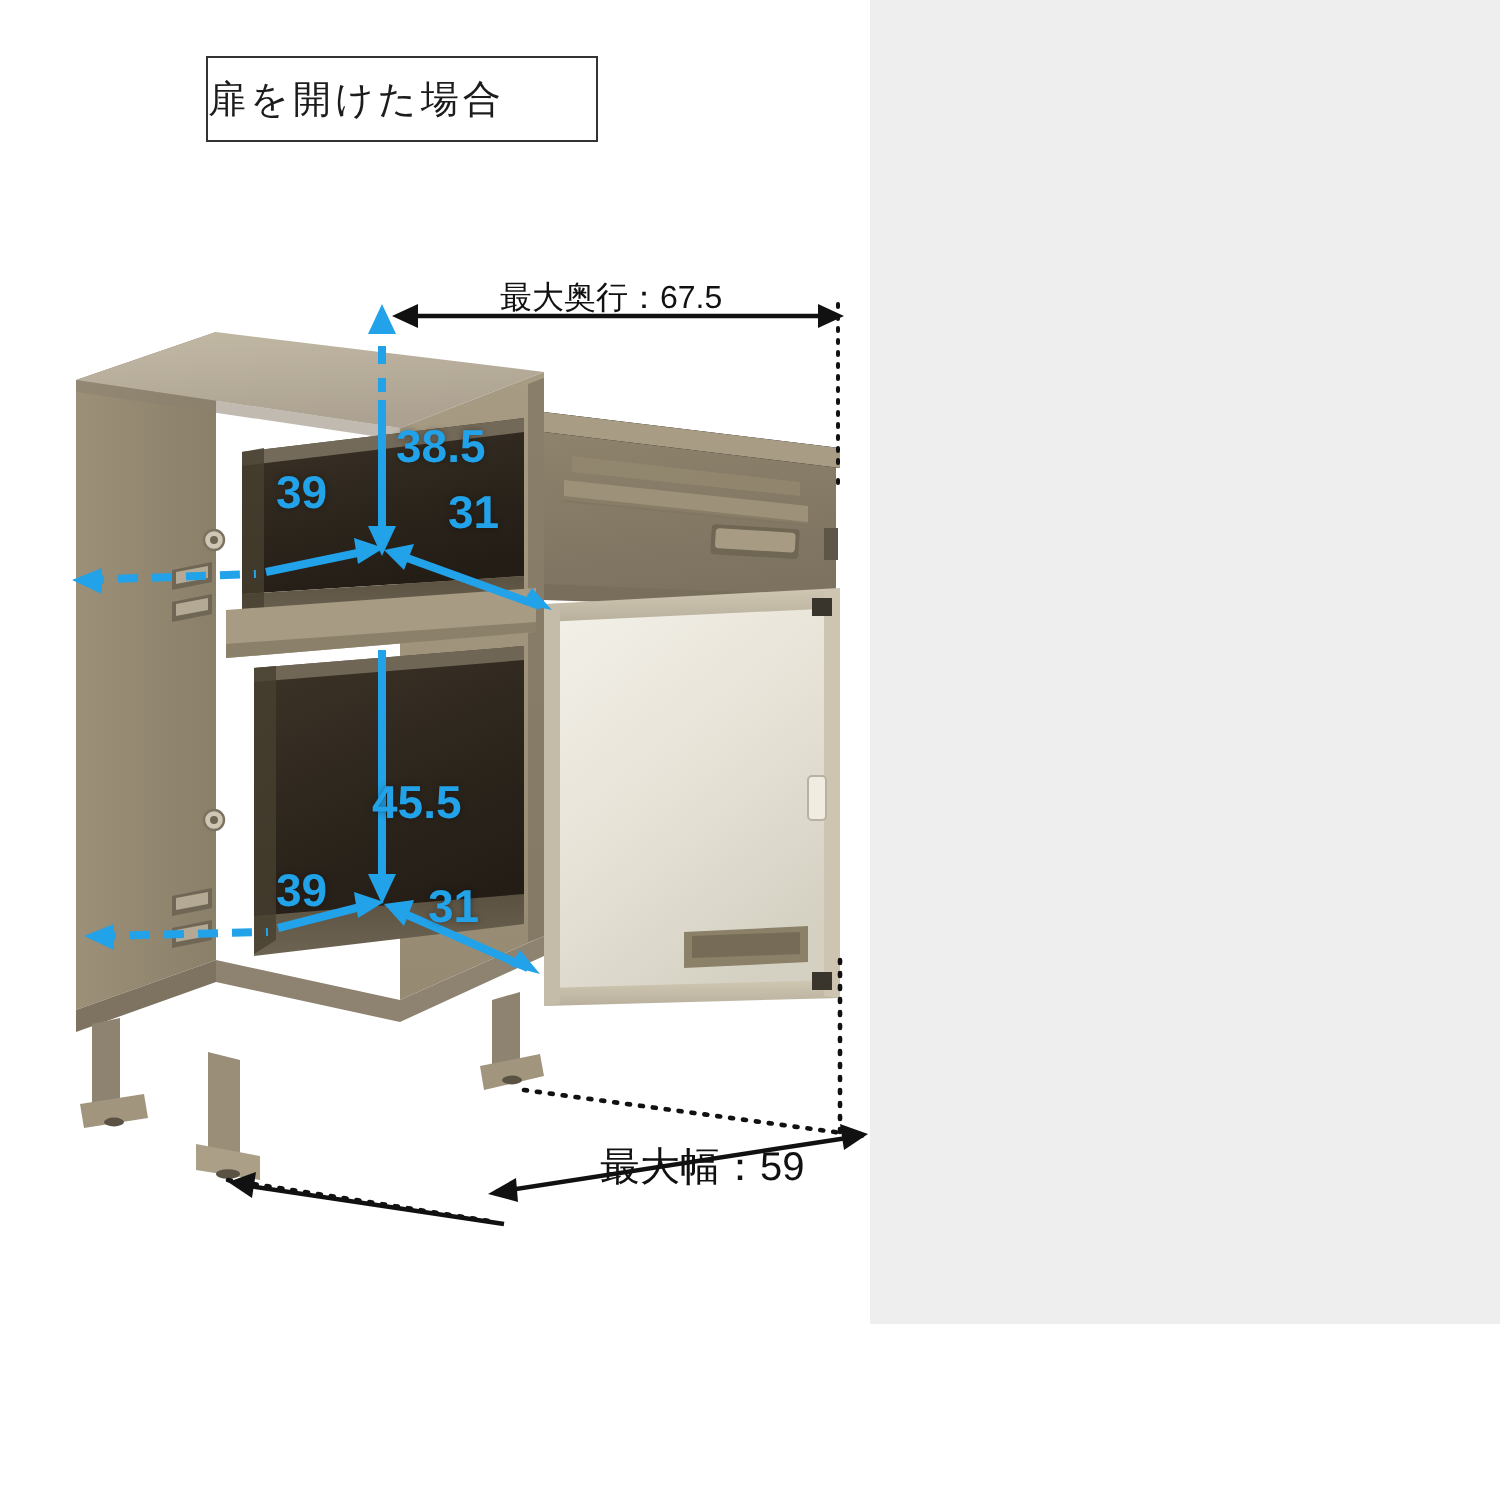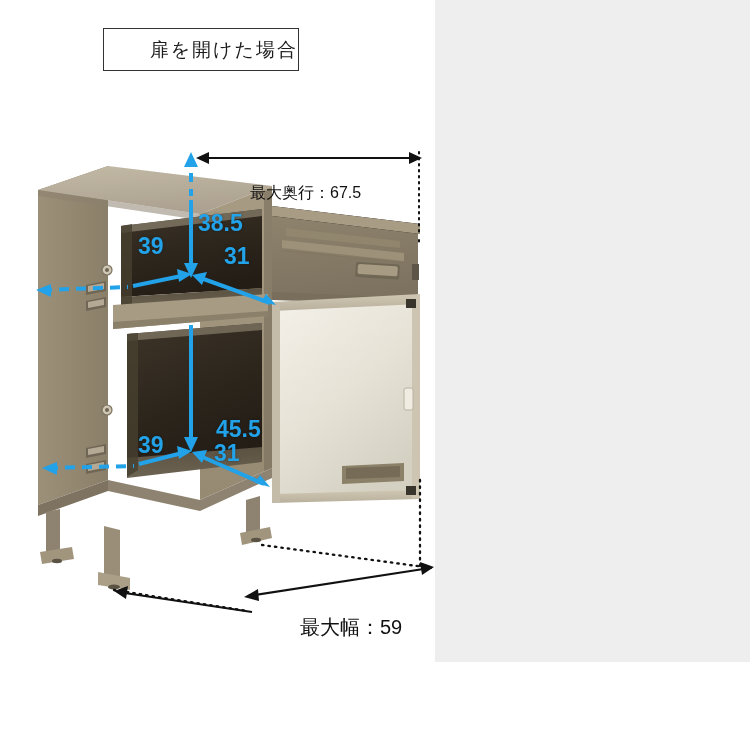--- a/index.html
+++ b/index.html
@@ -40,21 +40,21 @@
 
   
   .title-box {
     position: absolute;
     left: 103px; top: 28px;
     width: 196px; height: 43px;
     border: 1.6px solid #333;
     background: #fff;
     display: flex;
     align-items: center;
-    justify-content: flex-end;
+    justify-content: flex-start;
     box-sizing: border-box;
   }
   .title-box span {
     font-size: 19px;
     letter-spacing: 2px;
     color: #1c1c1c;
   }
 
   
   :root { }
@@ -67,21 +67,20 @@
     font-size: 23px;
     text-shadow: 0 0 3px rgba(0,0,0,0.35);
     white-space: nowrap;
   }
   .dim-black {
     position: absolute;
     color: #111;
     font-size: 16px;
     white-space: nowrap;
     letter-spacing: 0px;
-    margin-top: 44px;
   }
 
   svg { display: block; overflow: visible; }
 </style>
 </head>
 <body>
 
 <div id="root">
 
   <div class="left-panel">
@@ -277,21 +276,21 @@
       </g>
     </svg>
 
     <div class="dim-black" style="left:250px; top:139px; font-size:16px;">最大奥行：67.5</div>
     <div class="dim-black" style="left:300px; top:570px; font-size:20px;">最大幅：59</div>
 
     <div class="dim-blue" style="left:198px; top:210px;">38.5</div>
     <div class="dim-blue" style="left:138px; top:233px;">39</div>
     <div class="dim-blue" style="left:224px; top:243px;">31</div>
 
-    <div class="dim-blue" style="left:216px; top:388px;margin-top:28px;">45.5</div>
+    <div class="dim-blue" style="left:186px; top:388px;">45.5</div>
     <div class="dim-blue" style="left:138px; top:432px;">39</div>
     <div class="dim-blue" style="left:214px; top:440px;">31</div>
   </div>
 
   <div class="right-panel">
 
     
     
 
     

